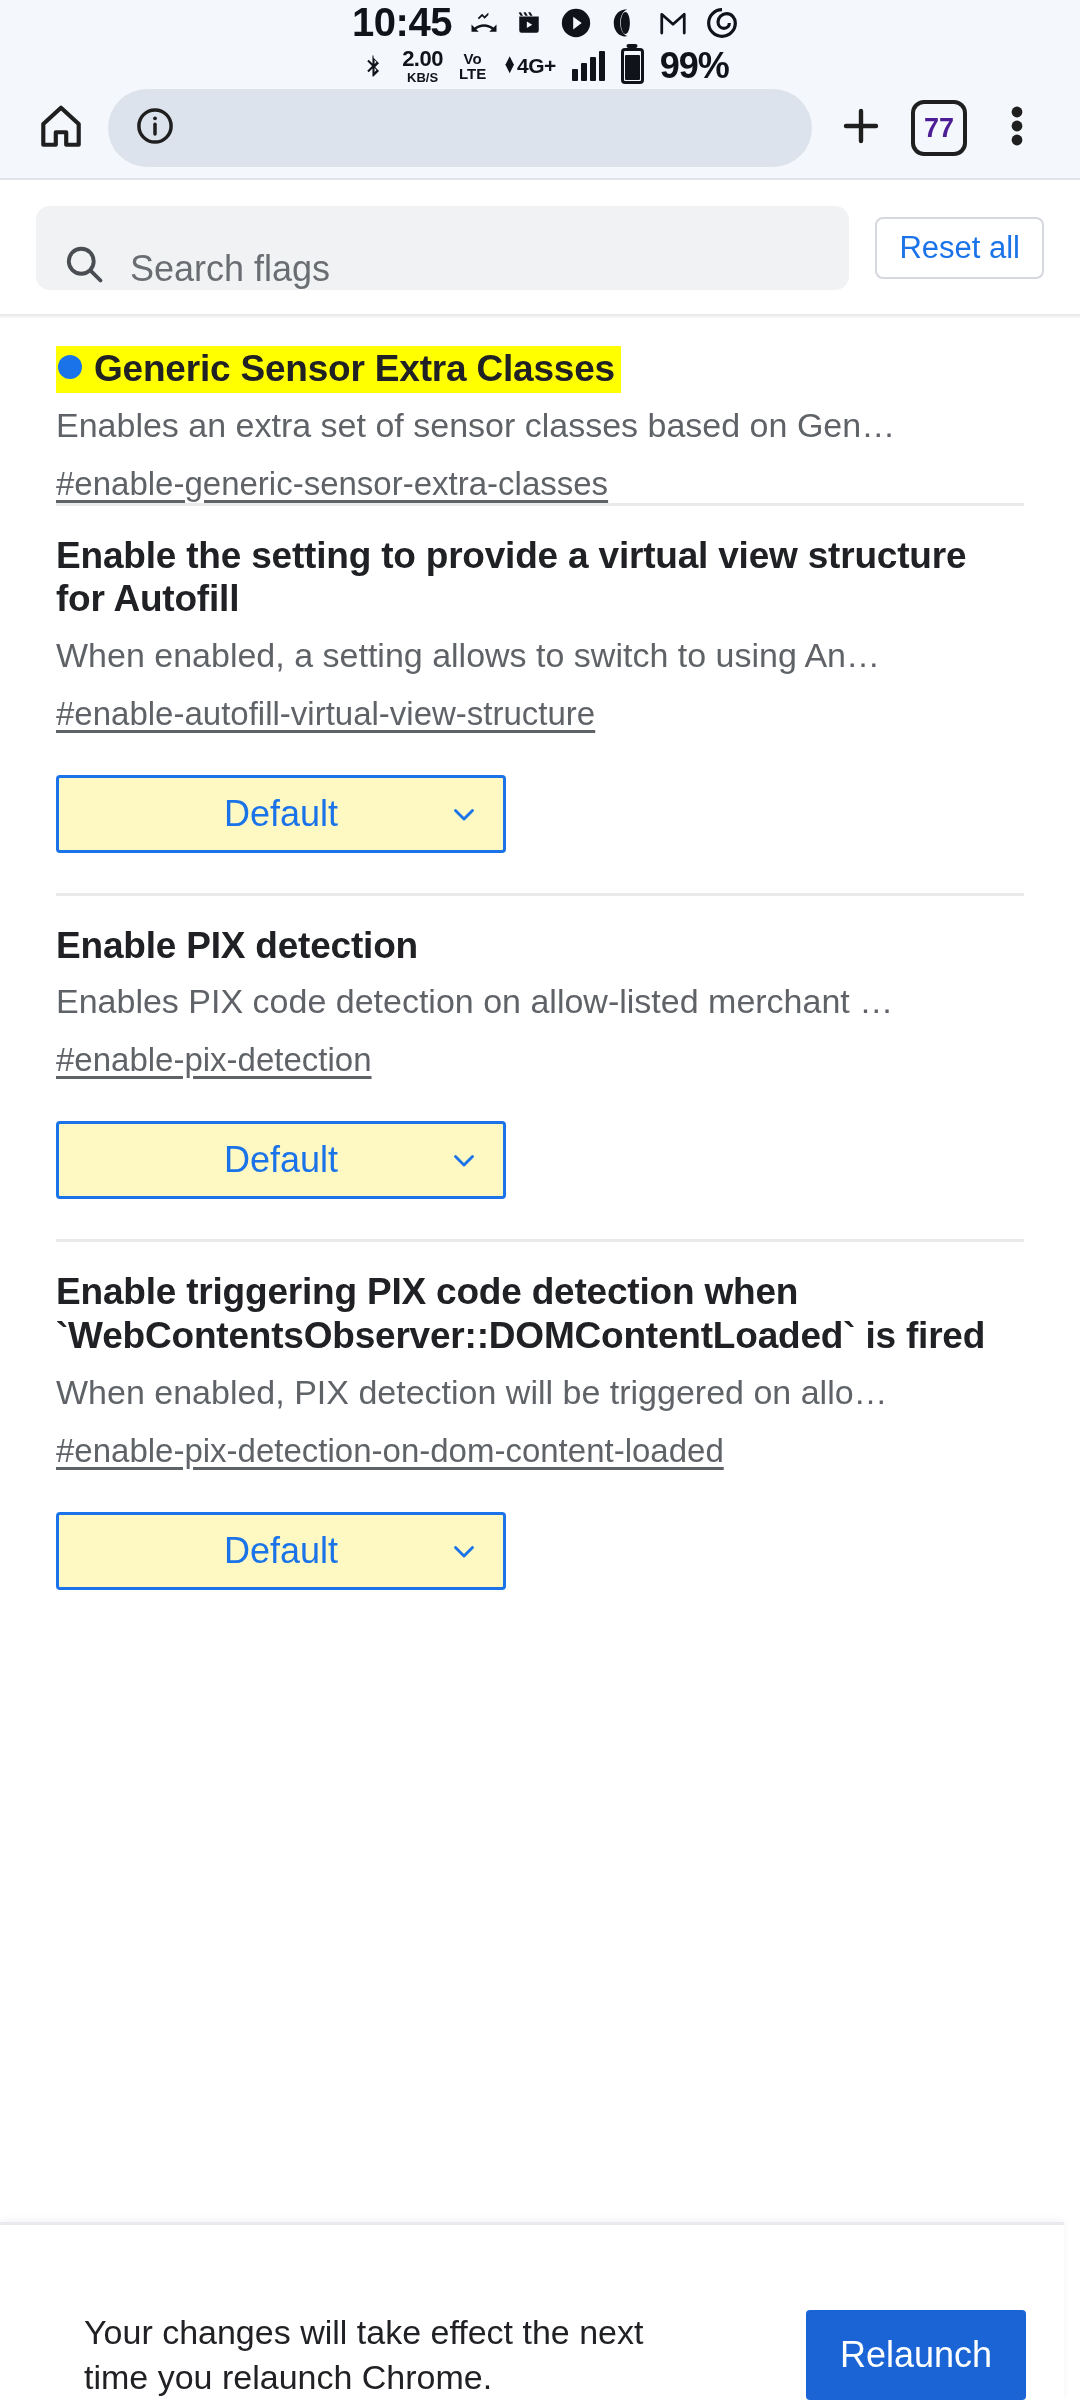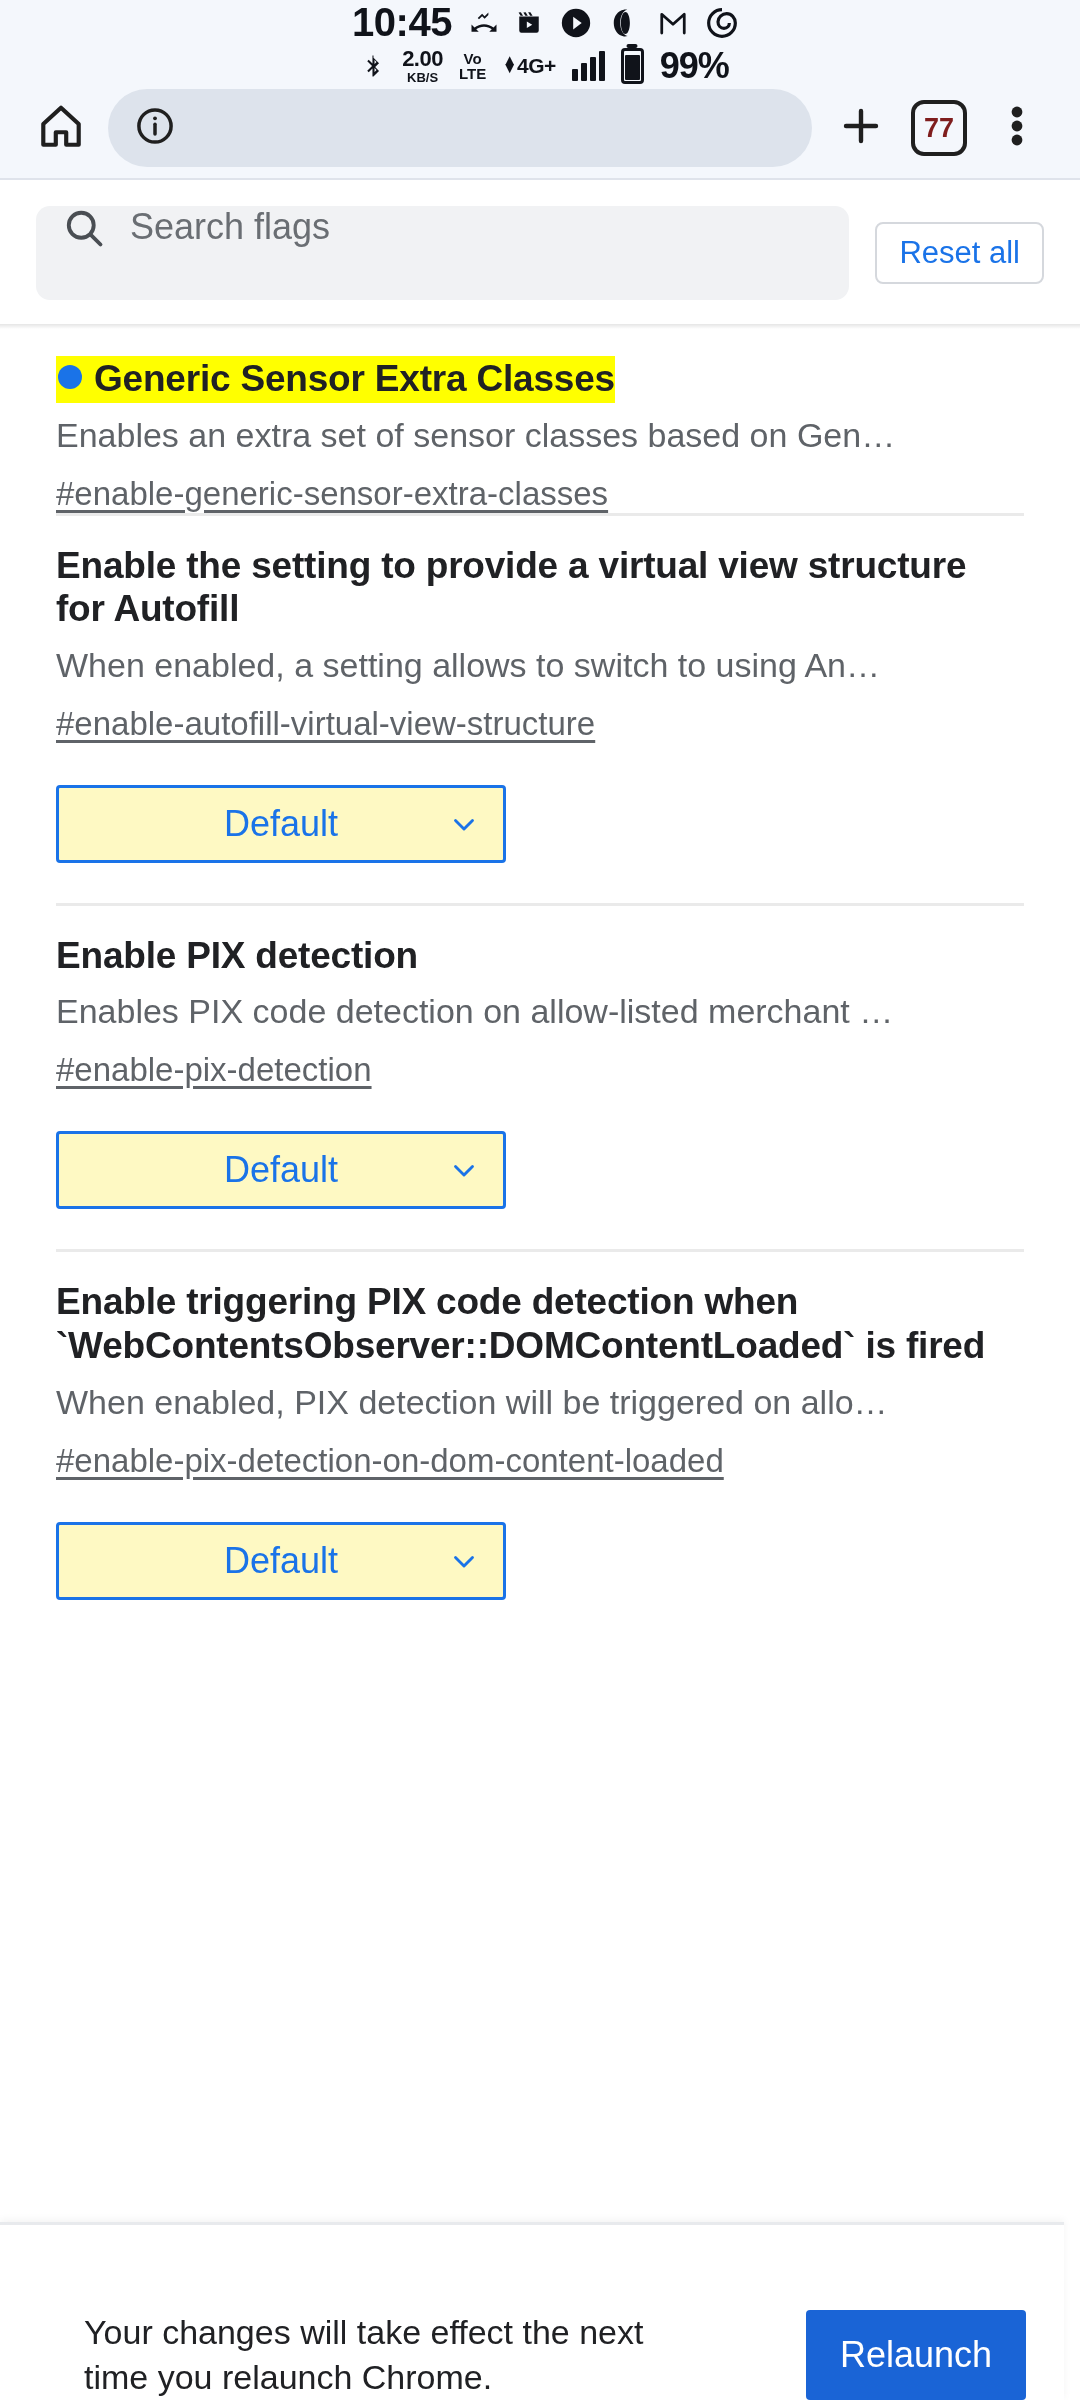--- a/index.html
+++ b/index.html
@@ -45,52 +45,52 @@
   .tb-btn { width:78px; height:78px; display:flex; align-items:center; justify-content:center; flex:0 0 auto; }
   .omnibox {
     flex:1 1 auto; height:78px; background:#dde3ec; border-radius:39px;
     display:flex; align-items:center; padding:0 26px; gap:18px; margin:0 10px 0 8px;
     min-width:0;
   }
   .omni-url { font-size:36px; color:#1f1f1f; white-space:nowrap; overflow:hidden; }
   .tabcount {
     width:56px; height:56px; border:4px solid #1f1f1f; border-radius:13px;
     display:flex; align-items:center; justify-content:center;
-    font-size:27px; font-weight:600; color:#7f1d1d;
+    font-size:27px; font-weight:600; color:#4c1d95;
   }
   .toolbar-sep { height:2px; background:#dfe3eb; }
 
   
   .searchrow {
     background:#ffffff; padding:26px 36px 24px 36px;
     display:flex; align-items:center; gap:26px;
   }
   .searchbox {
-    flex:1 1 auto; height:94px; background:#f1f2f4; border-radius:14px;
-    display:flex; align-items:flex-start; padding:0 26px; gap:24px; min-width:0;
+    flex:1 1 auto; height:84px; background:#f1f2f4; border-radius:14px;
+    display:flex; align-items:flex-end; padding:0 26px; gap:24px; min-width:0;
   }
   .search-ph { font-size:36px; color:#6a6e73; }
   .resetall {
     flex:0 0 auto; height:62px; padding:0 22px;
     border:2px solid #d5d8dd; border-radius:8px; background:#fff;
     display:flex; align-items:center; justify-content:center;
     font-size:31px; color:#1a73e8; font-weight:400;
   }
   .shadowline { height:5px; background:linear-gradient(to bottom, rgba(0,0,0,.10), rgba(0,0,0,0)); }
 
   
   .flaglist { padding:0 0 0 0; background:#fff; }
   .flag { padding:28px 56px 0 56px; }
   .divider { height:3px; background:#eaeaea; margin:0 56px; }
 
   .flag-title {
     font-size:37px; font-weight:700; color:#202124; line-height:1.18;
     letter-spacing:-0.2px;
   }
-  .flag-title.hl { display:inline; background:#ffff00; padding:2px 0 4px 2px; }
+  .flag-title.hl { display:inline; background:#ffff00; padding:2px 6px 4px 2px; }
   .title-wrap { margin-bottom:12px; }
   .bluedot { display:inline-block; width:24px; height:24px; border-radius:50%;
              background:#1a73e8; margin-right:12px; vertical-align:2px; }
   .flag-desc {
     font-size:34px; color:#5f6368; line-height:1.35; margin-top:12px;
     white-space:nowrap; overflow:hidden;
   }
   .flag-id {
     font-size:33px; color:#5f6368; margin-top:16px;
     text-decoration:underline; text-underline-offset:5px; display:inline-block;

